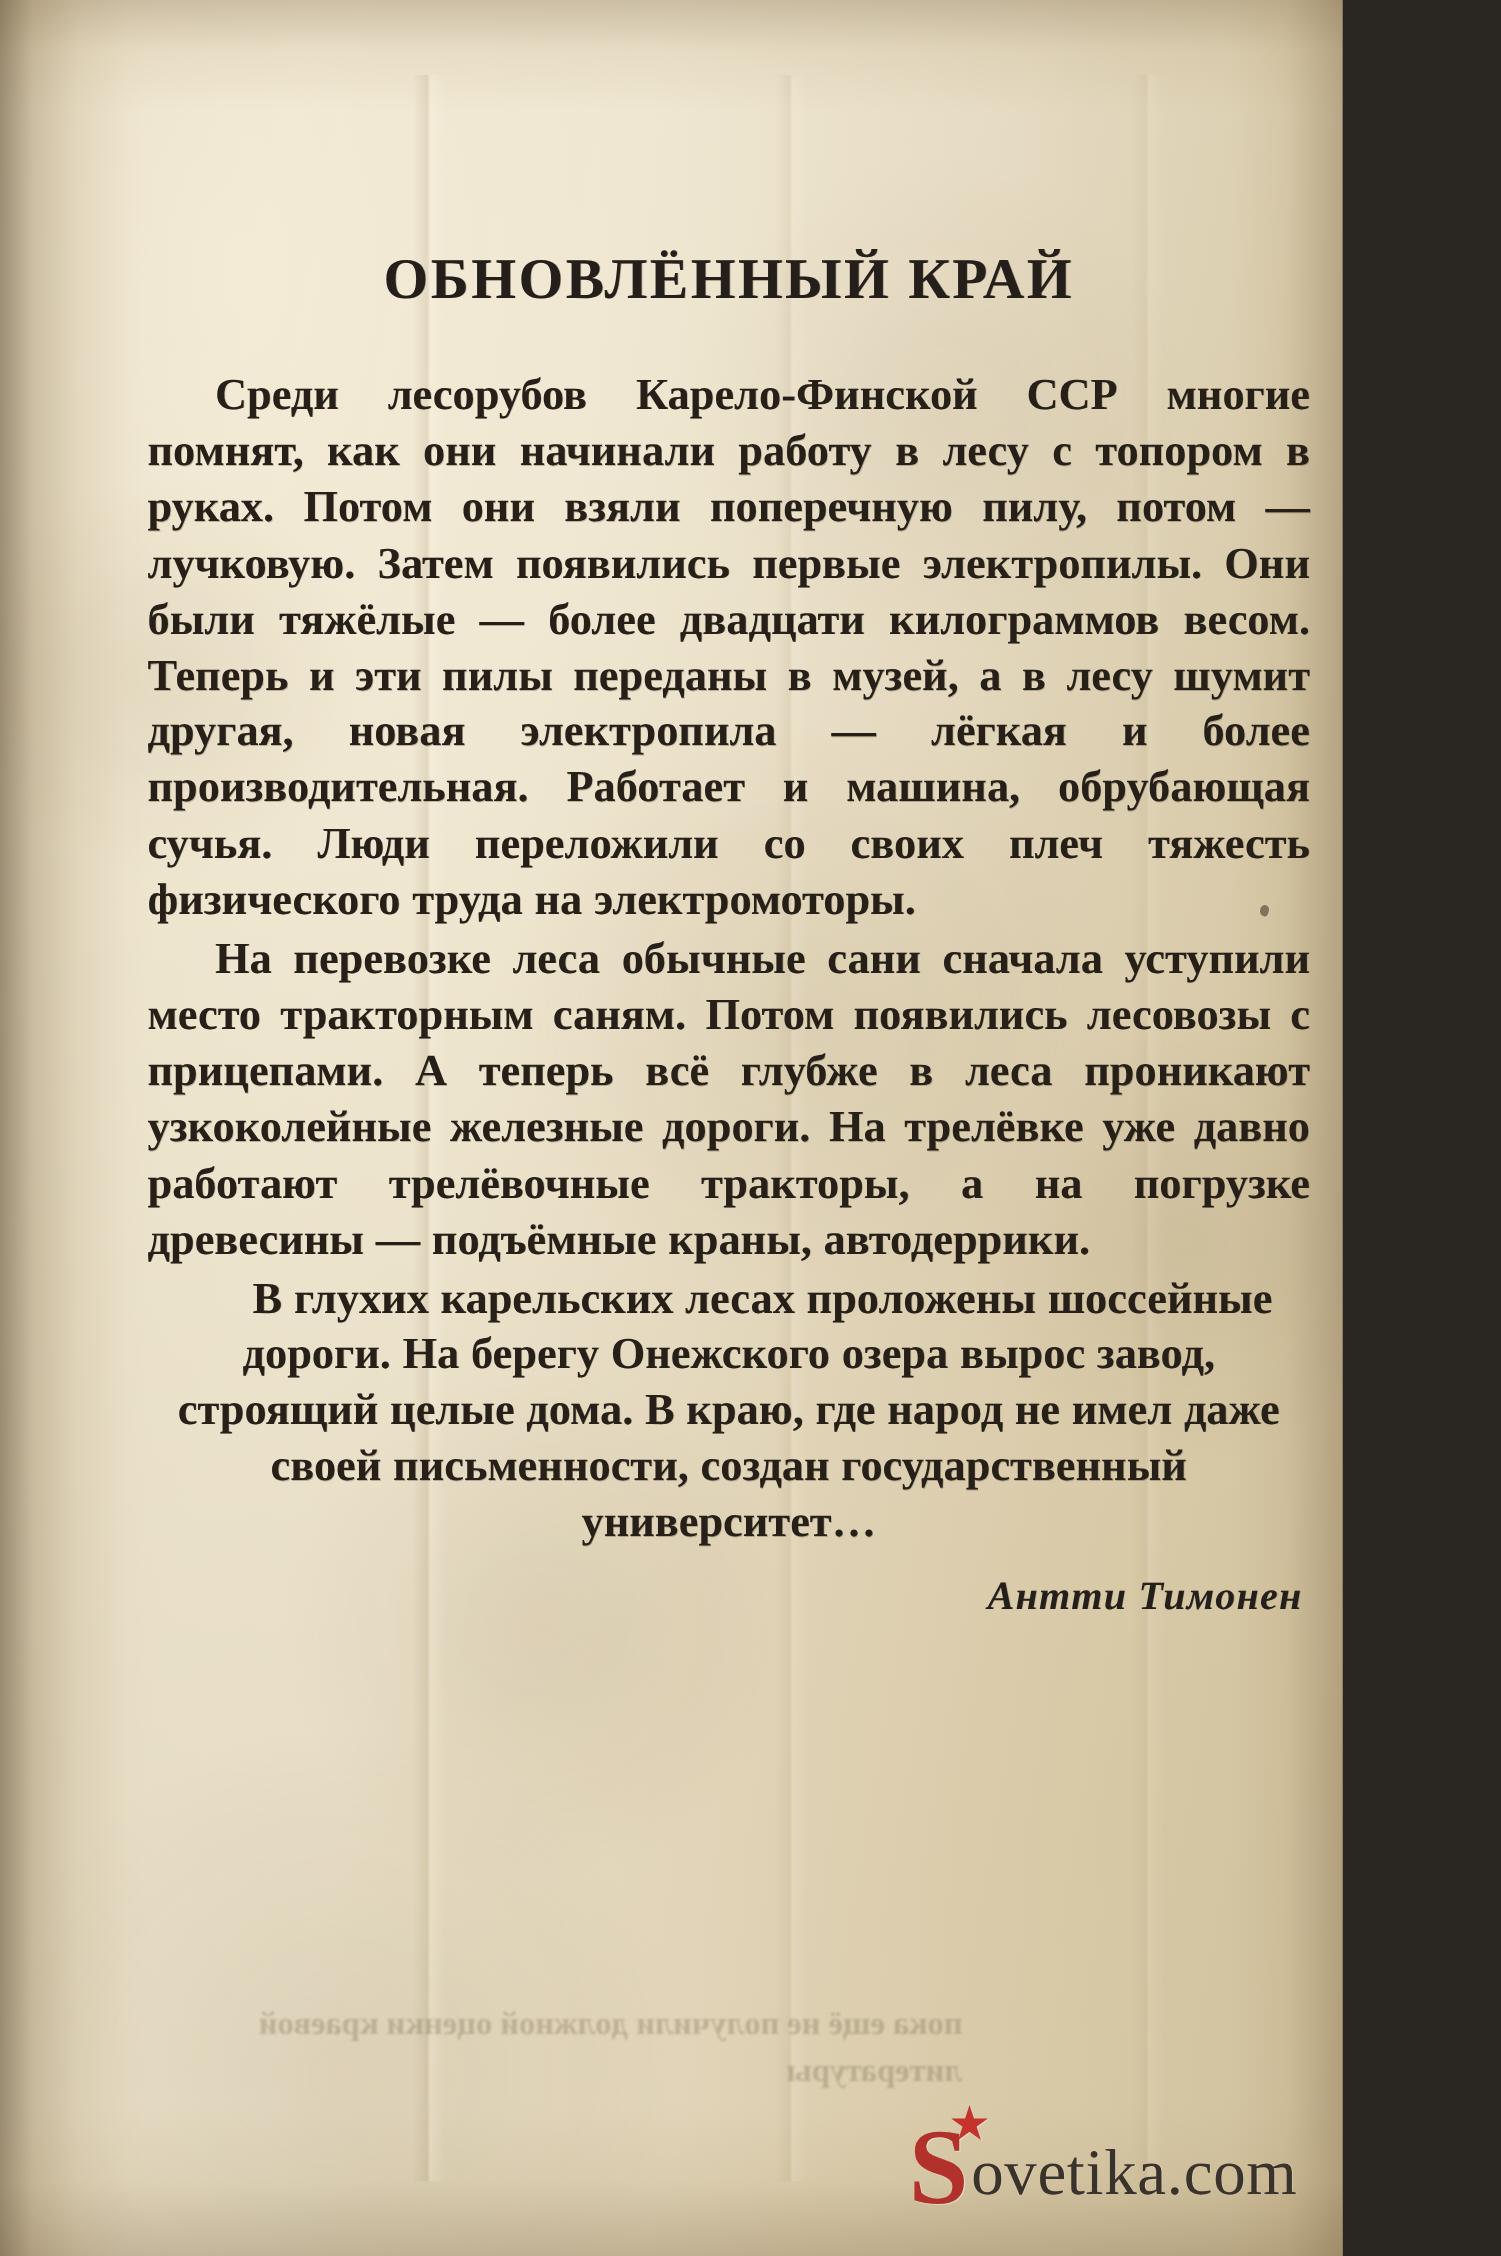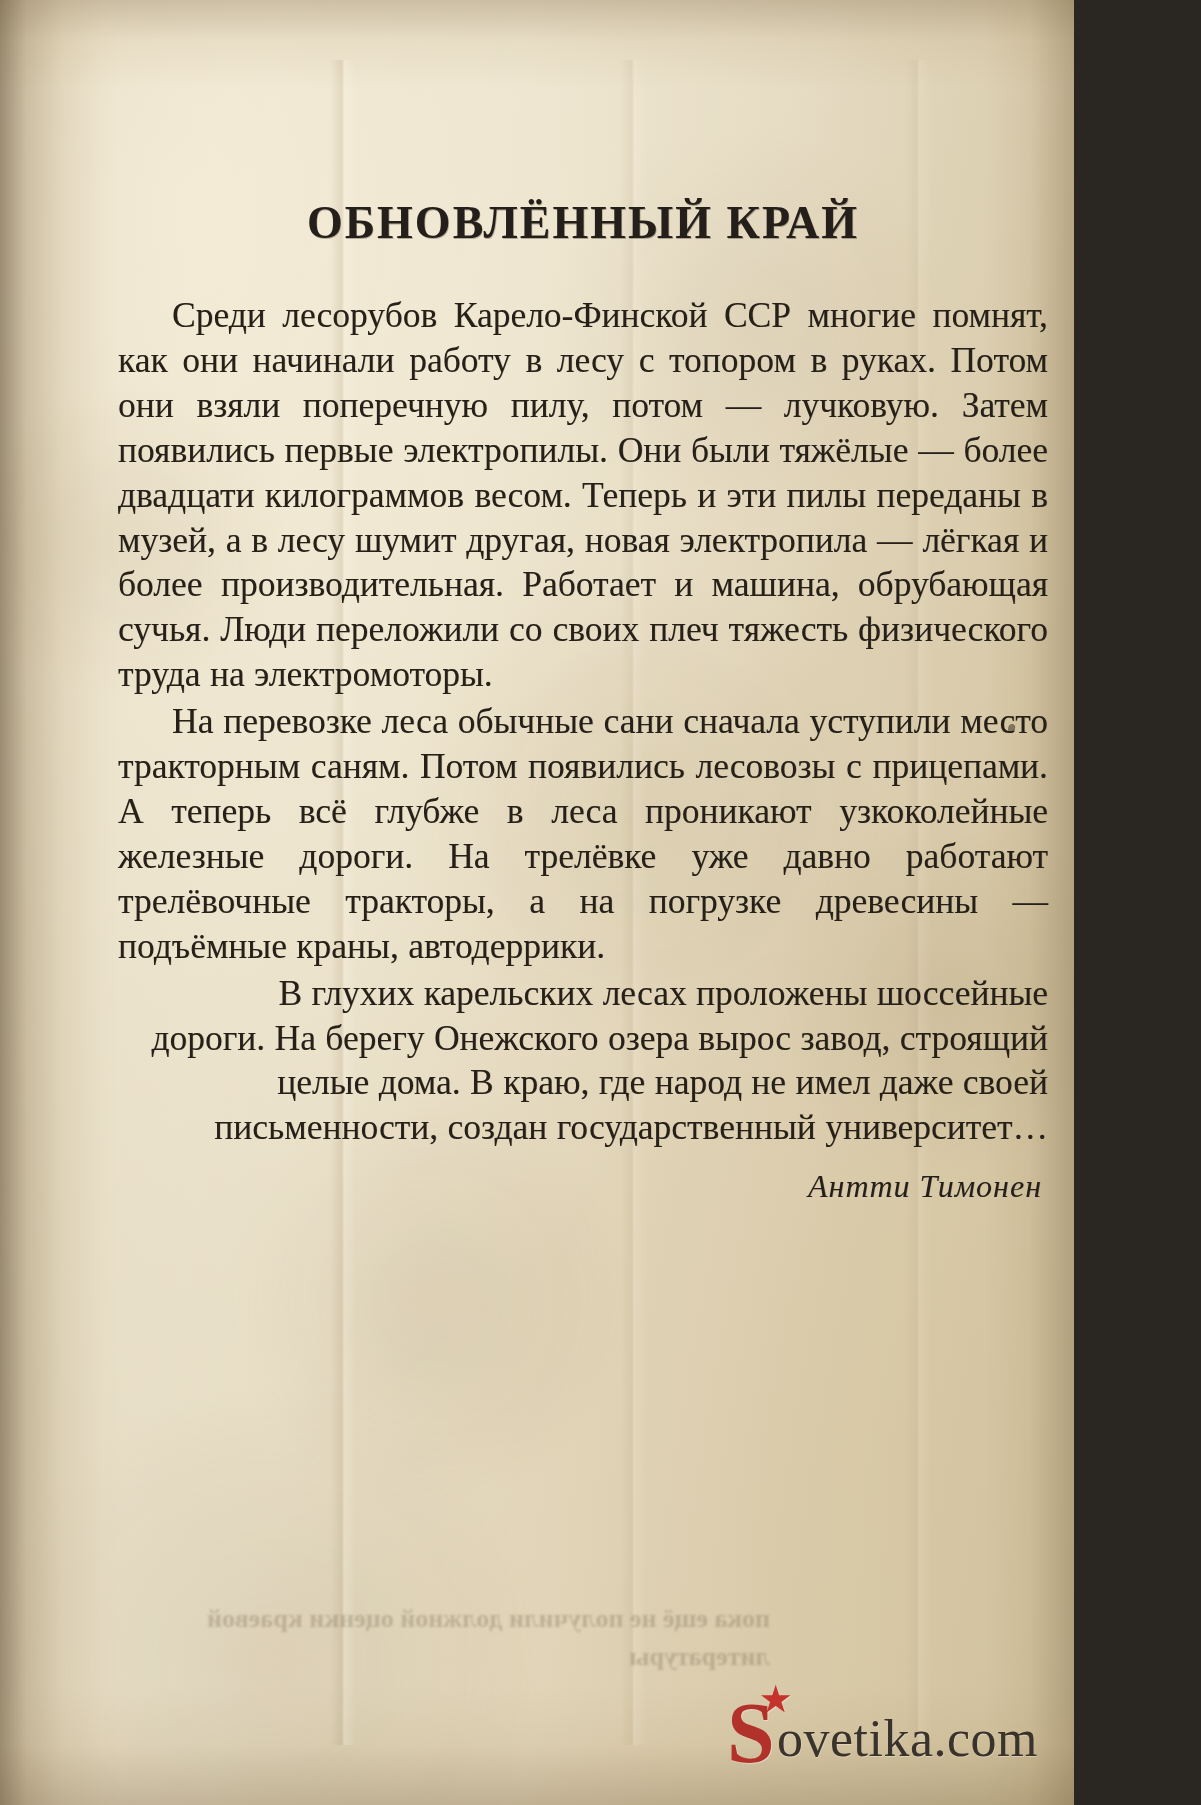--- a/index.html
+++ b/index.html
@@ -118,32 +118,32 @@
     text-shadow: 0.6px 0.6px 0 rgba(60,50,35,0.35);
   }
 
   .body-text p {
     margin: 0;
     font-size: 35.5px;
     line-height: 1.265;
     color: #262019;
     text-align: justify;
     text-indent: 54px;
-    font-weight: 400;
+    font-weight: 700;
     text-shadow: 0.5px 0.4px 0 rgba(70,58,40,0.30);
     word-spacing: 0.5px;
   }
   .body-text p + p { margin-top: 2px; }
-  .body-text p:last-child { text-align: right; }
+  .body-text p:last-child { text-align: center; }
 
   .signature {
     margin-top: 18px;
     text-align: right;
     font-size: 32px;
-    font-weight: normal;
+    font-weight: bold;
     font-style: italic;
     color: #241f1a;
     letter-spacing: 1px;
     padding-right: 6px;
     text-shadow: 0.5px 0.4px 0 rgba(70,58,40,0.30);
   }
 
   
   .showthrough {
     position: absolute;

